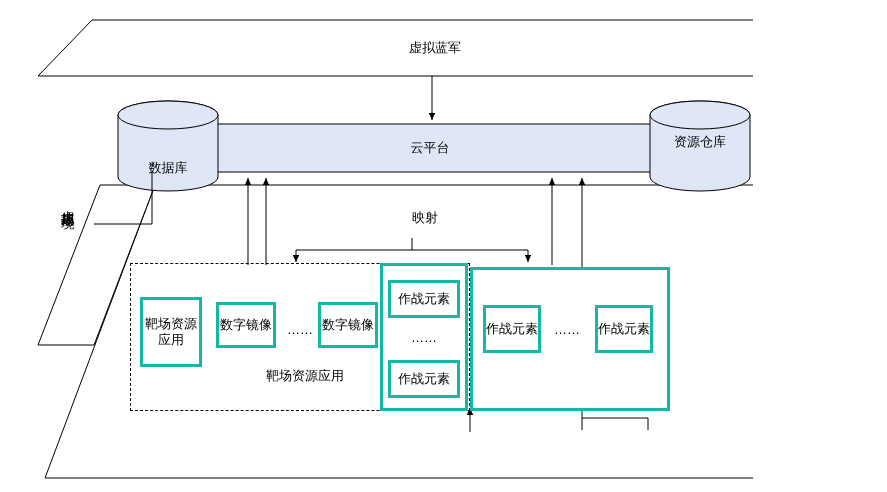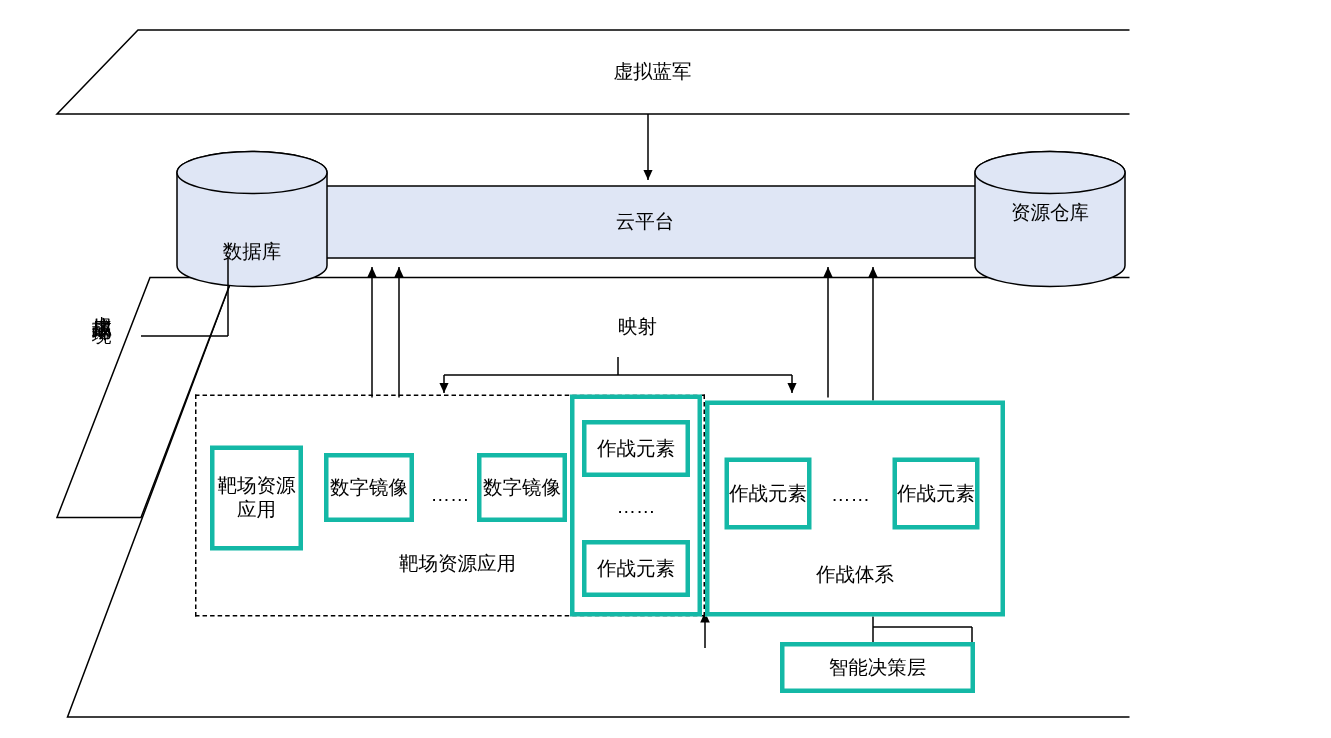--- a/index.html
+++ b/index.html
@@ -89,22 +89,20 @@
   <div class="lbl" style="left:278px;top:322px;width:44px;">……</div>
 
   <div class="box" style="left:318px;top:302px;width:60px;height:46px;">数字镜像</div>
 
   <div class="box" style="left:380px;top:263px;width:88px;height:148px;"></div>
   <div class="box" style="left:388px;top:280px;width:72px;height:38px;">作战元素</div>
   <div class="lbl" style="left:388px;top:330px;width:72px;">……</div>
   <div class="box" style="left:388px;top:360px;width:72px;height:38px;">作战元素</div>
 
   <div class="box" style="left:470px;top:267px;width:200px;height:144px;"></div>
-  <div class="lbl" style="left:510px;top:375px;width:120px;">作战体系</div>
 
   <div class="box" style="left:483px;top:305px;width:58px;height:48px;">作战元素</div>
   <div class="lbl" style="left:545px;top:322px;width:44px;">……</div>
   <div class="box" style="left:595px;top:305px;width:58px;height:48px;">作战元素</div>
 
 
-  <div class="box" style="left:520px;top:428px;width:130px;height:34px;">智能决策层</div>
 
 </div>
 
 </body></html>

